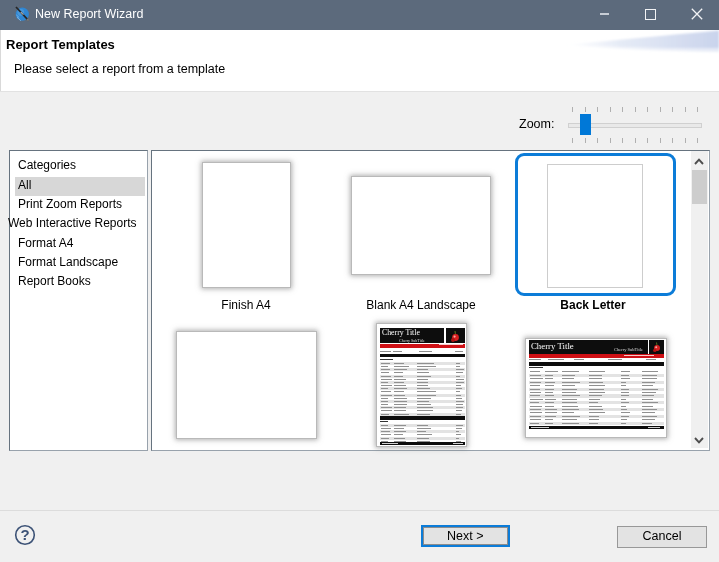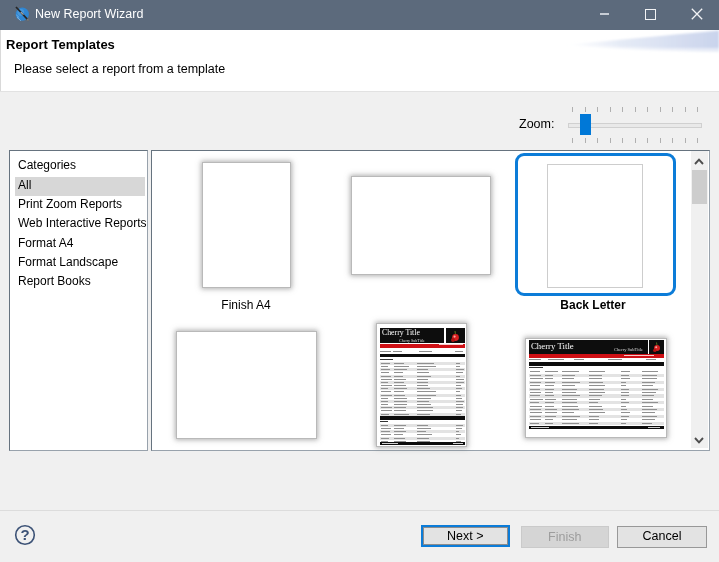--- a/index.html
+++ b/index.html
@@ -71,38 +71,39 @@
 <div class="abs" style="left:684.5px;top:138px;width:1px;height:4.5px;background:#b0b0b0;"></div>
 <div class="abs" style="left:697.0px;top:107px;width:1px;height:4.5px;background:#b0b0b0;"></div>
 <div class="abs" style="left:697.0px;top:138px;width:1px;height:4.5px;background:#b0b0b0;"></div>
 <div class="abs" style="left:568px;top:122.5px;width:132px;height:3.5px;background:#e9e9e9;border:1px solid #d0d0d0;"></div>
 <div class="abs" style="left:580px;top:114px;width:11px;height:21px;background:#0078d7;"></div>
 <div class="abs" style="left:9px;top:150px;width:136.5px;height:298.5px;background:#fff;border:1px solid #98a2ac;border-top-color:#66737f;border-left-color:#66737f;"></div>
 <div class="abs" style="left:14.5px;top:176.5px;width:130px;height:19px;background:#d7d7d7;"></div>
 <div class="abs" style="left:18px;top:156.3px;height:19.3px;line-height:19.3px;font-size:12px;color:#000;white-space:nowrap;">Categories</div>
 <div class="abs" style="left:18px;top:175.6px;height:19.3px;line-height:19.3px;font-size:12px;color:#000;white-space:nowrap;">All</div>
 <div class="abs" style="left:18px;top:194.9px;height:19.3px;line-height:19.3px;font-size:12px;color:#000;white-space:nowrap;">Print Zoom Reports</div>
-<div class="abs" style="left:18px;top:214.2px;height:19.3px;line-height:19.3px;font-size:12px;color:#000;white-space:nowrap;">Web Interactive Reports</div>
+<div class="abs" style="left:8px;top:214.2px;height:19.3px;line-height:19.3px;font-size:12px;color:#000;white-space:nowrap;">Web Interactive Reports</div>
 <div class="abs" style="left:18px;top:233.5px;height:19.3px;line-height:19.3px;font-size:12px;color:#000;white-space:nowrap;">Format A4</div>
 <div class="abs" style="left:18px;top:252.8px;height:19.3px;line-height:19.3px;font-size:12px;color:#000;white-space:nowrap;">Format Landscape</div>
 <div class="abs" style="left:18px;top:272.1px;height:19.3px;line-height:19.3px;font-size:12px;color:#000;white-space:nowrap;">Report Books</div>
 <div class="abs" style="left:151px;top:150px;width:556.5px;height:298.5px;background:#fff;border:1px solid #98a2ac;border-top-color:#66737f;border-left-color:#66737f;"></div>
 <div class="abs" style="left:691px;top:151px;width:16.5px;height:297px;background:#f0f0f0;"></div>
 <svg class="abs" style="left:694px;top:158px;" width="10" height="8" viewBox="0 0 10 8">
       <path d="M1 6 L5 1.6 L9 6" stroke="#4e4e4e" stroke-width="1.9" fill="none"></path>
     </svg>
 <div class="abs" style="left:691.5px;top:170px;width:15px;height:34px;background:#cdcdcd;"></div>
 <svg class="abs" style="left:694px;top:436px;" width="10" height="8" viewBox="0 0 10 8">
       <path d="M1 2 L5 6.4 L9 2" stroke="#4e4e4e" stroke-width="1.9" fill="none"></path>
     </svg>
 <div class="pg" style="left:202px;top:162px;width:87px;height:124px;"></div>
 <div class="pg" style="left:351px;top:176px;width:138px;height:97px;"></div>
 <div class="abs" style="left:515px;top:153px;width:155px;height:137px;background:#fff;border:3px solid #0c7cd8;border-radius:9px;"></div>
 <div class="abs" style="left:547px;top:164px;width:94px;height:122px;background:#fff;border:1px solid #cdcdcd;"></div>
 <div class="lbl" style="left:166px;top:297.5px;width:160px;">Finish A4</div>
+<div class="lbl" style="left:341px;top:297.5px;width:160px;">Blank A4 Landscape</div>
 <div class="lbl" style="left:513px;top:297.5px;width:160px;font-weight:bold;">Back Letter</div>
 <div class="pg" style="left:176px;top:331px;width:139px;height:106px;"></div>
 <div class="pg" id="cp" style="left:376px;top:323px;width:89px;height:122px;"></div>
 <div class="blk" style="left:380px;top:327.5px;width:64px;height:15.5px;"></div>
 <div class="blk" style="left:446px;top:327.5px;width:18.5px;height:15.5px;"></div>
 <svg class="abs" style="left:446px;top:327.5px;" width="18.5" height="15.5" viewBox="0 0 18.5 15.5">
       <path d="M9 3 Q10 6 8.5 8.5" stroke="#5a7a1e" stroke-width="1" fill="none"></path>
       <circle cx="9.5" cy="9.5" r="3.4" fill="#d71f1f"></circle>
       <circle cx="7" cy="12" r="2" fill="#b01212"></circle>
       <circle cx="8.6" cy="8.6" r="1.1" fill="#f4a9a0"></circle>
@@ -352,14 +353,13 @@
 <div class="mark" style="left:642px;top:422.7px;width:10px;height:1.1px;background:#909090;"></div>
 <div class="blk" style="left:529px;top:425.5px;width:135px;height:3.6px;"></div>
 <div class="abs" style="left:531px;top:426.7px;width:18px;height:1.1px;background:#cfcfcf;"></div>
 <div class="abs" style="left:648px;top:426.7px;width:12px;height:1.1px;background:#cfcfcf;"></div>
 <div class="abs" style="left:0;top:510px;width:719px;height:1px;background:#dcdcdc;"></div>
 <svg class="abs" style="left:14px;top:524px;" width="22" height="22" viewBox="0 0 22 22">
  <circle cx="11" cy="11" r="9.3" fill="none" stroke="#3c5276" stroke-width="1.6"></circle>
  <text x="11" y="16.1" font-family="Liberation Sans,sans-serif" font-size="15" font-weight="bold" fill="#3c5276" text-anchor="middle">?</text>
 </svg>
 <div class="abs" style="left:421px;top:524.5px;width:84.5px;height:18.5px;background:#e3e3e3;border:2px solid #0c7cd8;outline:1px solid #8c8c8c;outline-offset:-3px;color:#000;font-size:12.5px;text-align:center;line-height:19px;">Next &gt;</div>
-<div class="abs" style="left:521px;top:526px;width:85.5px;height:20px;background:#d5d5d5;border:1px solid #cacaca;color:#9d9d9d;font-size:12.5px;text-align:center;line-height:20px;">Finish</div>
 <div class="abs" style="left:617px;top:526px;width:88px;height:19.5px;background:#e3e3e3;border:1px solid #989898;color:#000;font-size:12.5px;text-align:center;line-height:19.5px;">Cancel</div>
 </div>
 </body></html>

